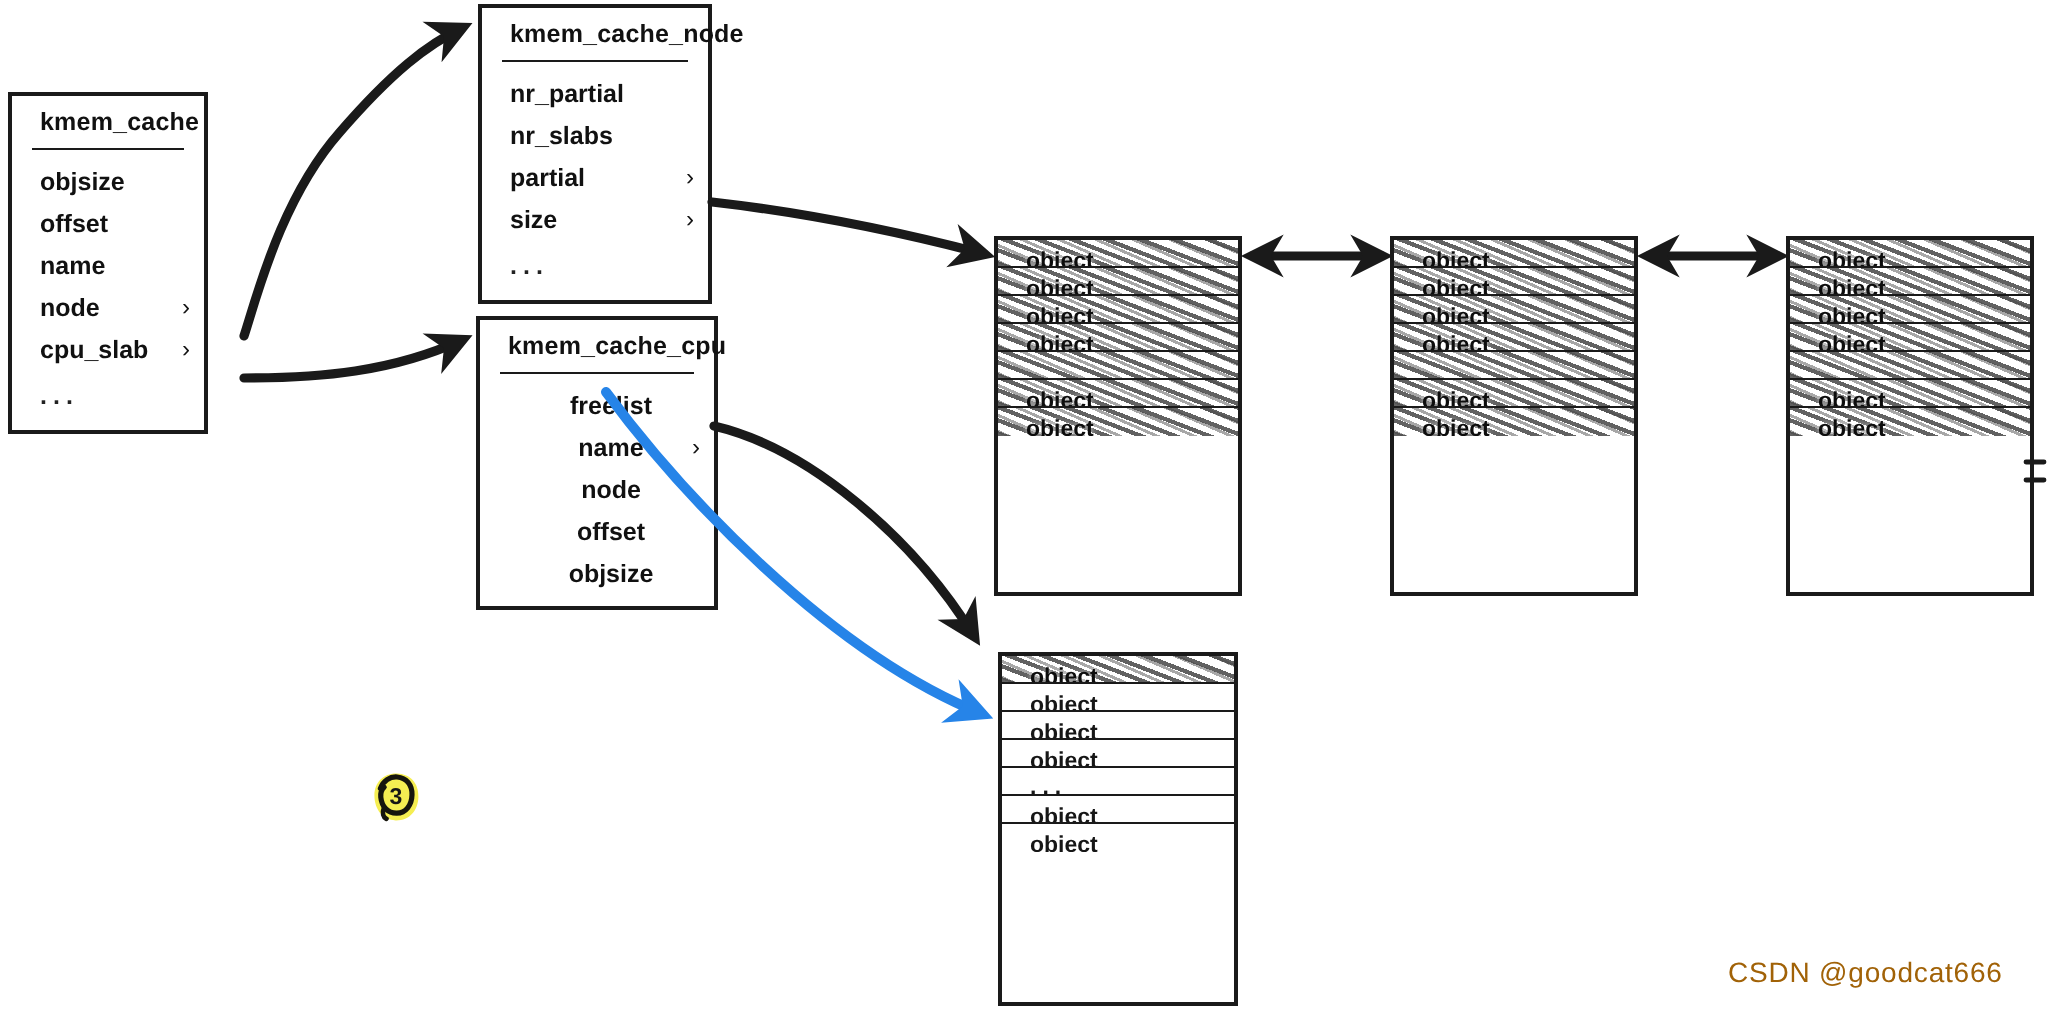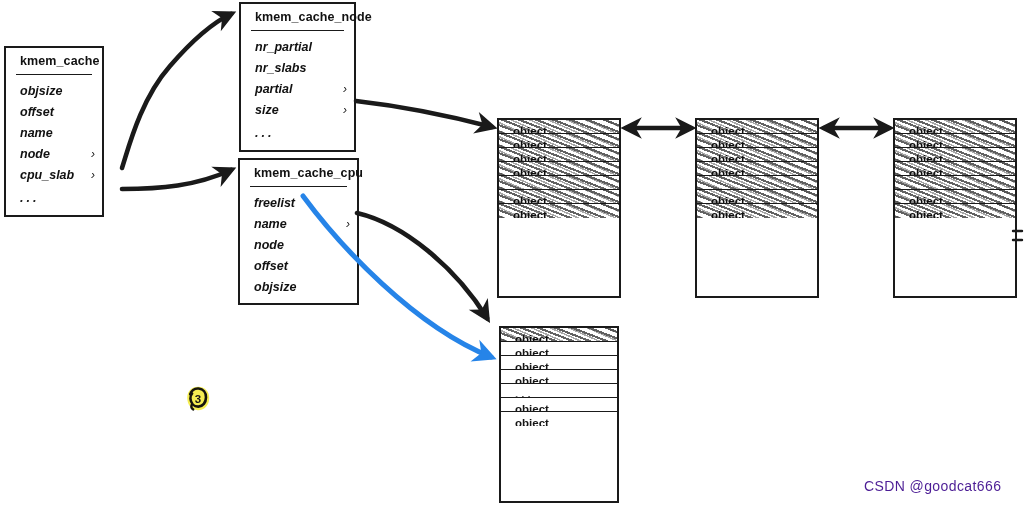--- a/index.html
+++ b/index.html
@@ -40,21 +40,20 @@
   .struct-fields {
     padding: 5px 0 6px 0;
   }
   .field {
     position: relative;
     font-size: 12.5px;
     font-weight: 700;
     color: #111111;
     padding: 3.5px 0 3.5px 14px;
     white-space: nowrap;
-    font-style: italic;
   }
   .field.dots {
     font-weight: 700;
     letter-spacing: 3px;
     color: #222;
     padding-top: 6px;
   }
   .field .ptr {
     position: absolute;
     right: 7px;
@@ -137,21 +136,21 @@
     text-align: center;
     font-size: 11.5px;
     font-weight: 700;
     color: #151515;
   }
 
   
   .watermark {
     position: absolute;
     font-size: 14px;
-    color: #4c1d95;
+    color: #a16207;
     letter-spacing: .4px;
     z-index: 9;
     white-space: nowrap;
   }
 </style>
 </head>
 <body>
 
 <div id="canvas">
 
@@ -242,21 +241,21 @@
       <div class="field">
         <span>size</span>
         <span class="ptr">›</span>
       </div>
       <div class="field dots">
         <span>...</span>
       </div>
     </div>
   </div>
 
-  <div class="struct" style="left:238px; top:158px; width:121px;">
+  <div class="struct" style="left:238px; top:158px; width:121px;text-align:center;">
     <div class="struct-title">kmem_cache_cpu</div>
     <div class="struct-rule"></div>
     <div class="struct-fields">
       <div class="field">
         <span>freelist</span>
       </div>
       <div class="field">
         <span>name</span>
         <span class="ptr">›</span>
       </div>

